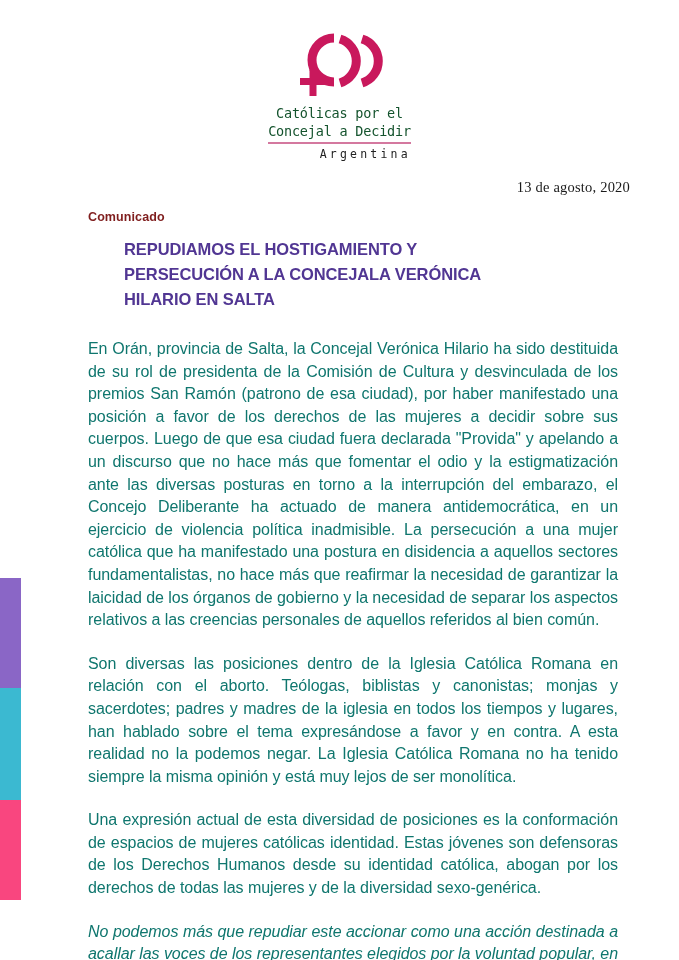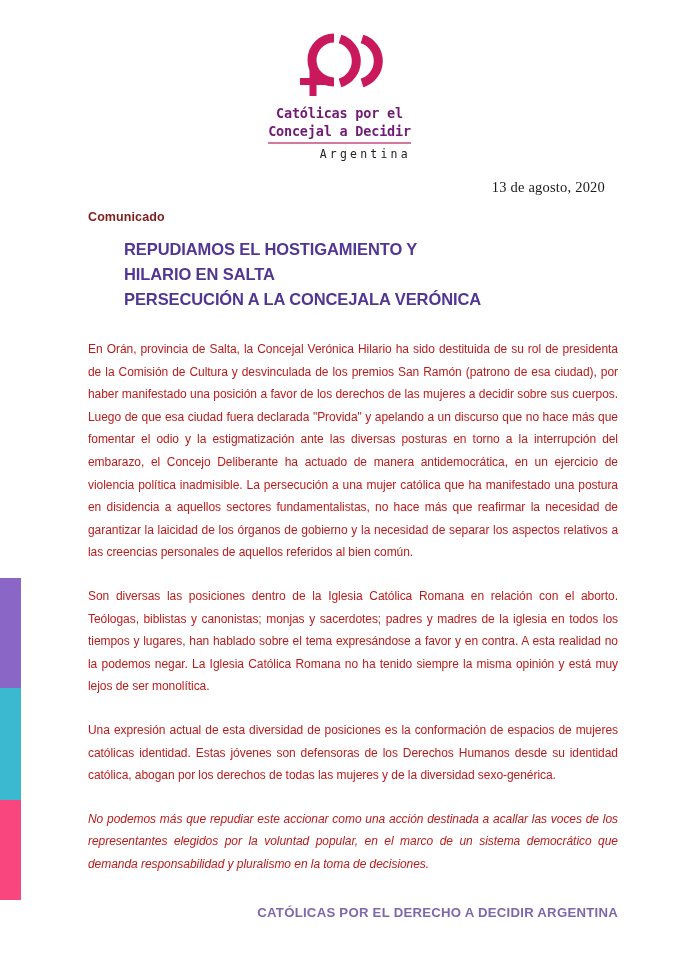--- a/index.html
+++ b/index.html
@@ -44,22 +44,22 @@
     display: block;
     margin: 0 auto;
   }
   .logo-wordmark {
     margin-top: 4px;
     display: inline-block;
   }
   .logo-line {
     font-family: "DejaVu Sans Mono", monospace;
     font-size: 13.5px;
-    font-weight: 700;
-    color: #701a75;
+    font-weight: 400;
+    color: #14532d;
     line-height: 18px;
     letter-spacing: -0.2px;
     white-space: nowrap;
   }
   .logo-rule {
     height: 1.6px;
     background: #d4789f;
     margin: 2px 0 3px 0;
   }
   .logo-country {
@@ -69,21 +69,21 @@
     color: #232323;
     letter-spacing: 3.2px;
     text-align: right;
     white-space: nowrap;
   }
 
   
   .doc-date {
     position: absolute;
     top: 179px;
-    right: 74px;
+    right: 49px;
     font-family: "Liberation Serif", serif;
     font-size: 14.5px;
     color: #1b1b1b;
     letter-spacing: 0.2px;
     white-space: nowrap;
   }
 
   
   .content {
     position: absolute;
@@ -102,23 +102,23 @@
     font-size: 16.5px;
     font-weight: 700;
     color: #513693;
     line-height: 25px;
     letter-spacing: -0.1px;
     margin: 0 0 26px 0;
   }
   .headline .hl-line { display: block; margin-left: 36px; }
 
   .body-copy p {
-    font-size: 12px;
+    font-size: 16px;
     line-height: 22.6px;
-    color: #b91c1c;
+    color: #0f766e;
     text-align: justify;
     margin: 0 0 21px 0;
     letter-spacing: -0.05px;
   }
   .body-copy p:last-child { margin-bottom: 0; font-style: italic; }
 
   .signature {
     margin-top: 30px;
     text-align: right;
     font-size: 13.2px;
@@ -157,22 +157,22 @@
 </div>
 
 <div class="doc-date">13 de  agosto, 2020</div>
 
 <div class="content">
 
   <div class="kicker">Comunicado</div>
 
   <h1 class="headline">
     <span class="hl-line">REPUDIAMOS EL HOSTIGAMIENTO Y</span>
+    <span class="hl-line">PERSECUCIÓN A LA CONCEJALA VERÓNICA</span>
     <span class="hl-line">HILARIO EN SALTA</span>
-    <span class="hl-line">PERSECUCIÓN A LA CONCEJALA VERÓNICA</span>
   </h1>
 
   <div class="body-copy">
     <p>En Orán, provincia de Salta, la Concejal Verónica Hilario ha sido destituida de su rol de presidenta de la Comisión de Cultura y desvinculada de los premios San Ramón (patrono de esa ciudad), por haber manifestado una posición a favor de los derechos de las mujeres a decidir sobre sus cuerpos. Luego de que esa ciudad fuera declarada "Provida" y apelando a un discurso que no hace más que fomentar el odio y la estigmatización ante las diversas posturas en torno a la interrupción del embarazo, el Concejo Deliberante ha actuado de manera antidemocrática, en un ejercicio de violencia política inadmisible. La persecución a una mujer católica que ha manifestado una postura en disidencia a aquellos sectores fundamentalistas, no hace más que reafirmar la necesidad de garantizar la laicidad de los órganos de gobierno y la necesidad de separar los aspectos relativos a las creencias personales de aquellos referidos al bien común.</p>
     <p>Son diversas las posiciones dentro de la Iglesia Católica Romana en relación con el aborto. Teólogas, biblistas y canonistas; monjas y sacerdotes; padres y madres de la iglesia en todos los tiempos y lugares, han hablado sobre el tema expresándose a favor y en contra. A esta realidad no la podemos negar. La Iglesia Católica Romana no ha tenido siempre la misma opinión y está muy lejos de ser monolítica.</p>
     <p>Una expresión actual de esta diversidad de posiciones es la conformación de espacios de mujeres católicas identidad. Estas jóvenes son defensoras de los Derechos Humanos desde su identidad católica, abogan por los derechos de todas las mujeres y de la diversidad sexo-genérica.</p>
     <p>No podemos más que repudiar este accionar como una acción destinada a acallar las voces de los representantes elegidos por la voluntad popular, en el marco de un sistema democrático que demanda responsabilidad y pluralismo en la toma de decisiones.</p>
   </div>
 
   <div class="signature">CATÓLICAS POR EL DERECHO  A DECIDIR ARGENTINA</div>

